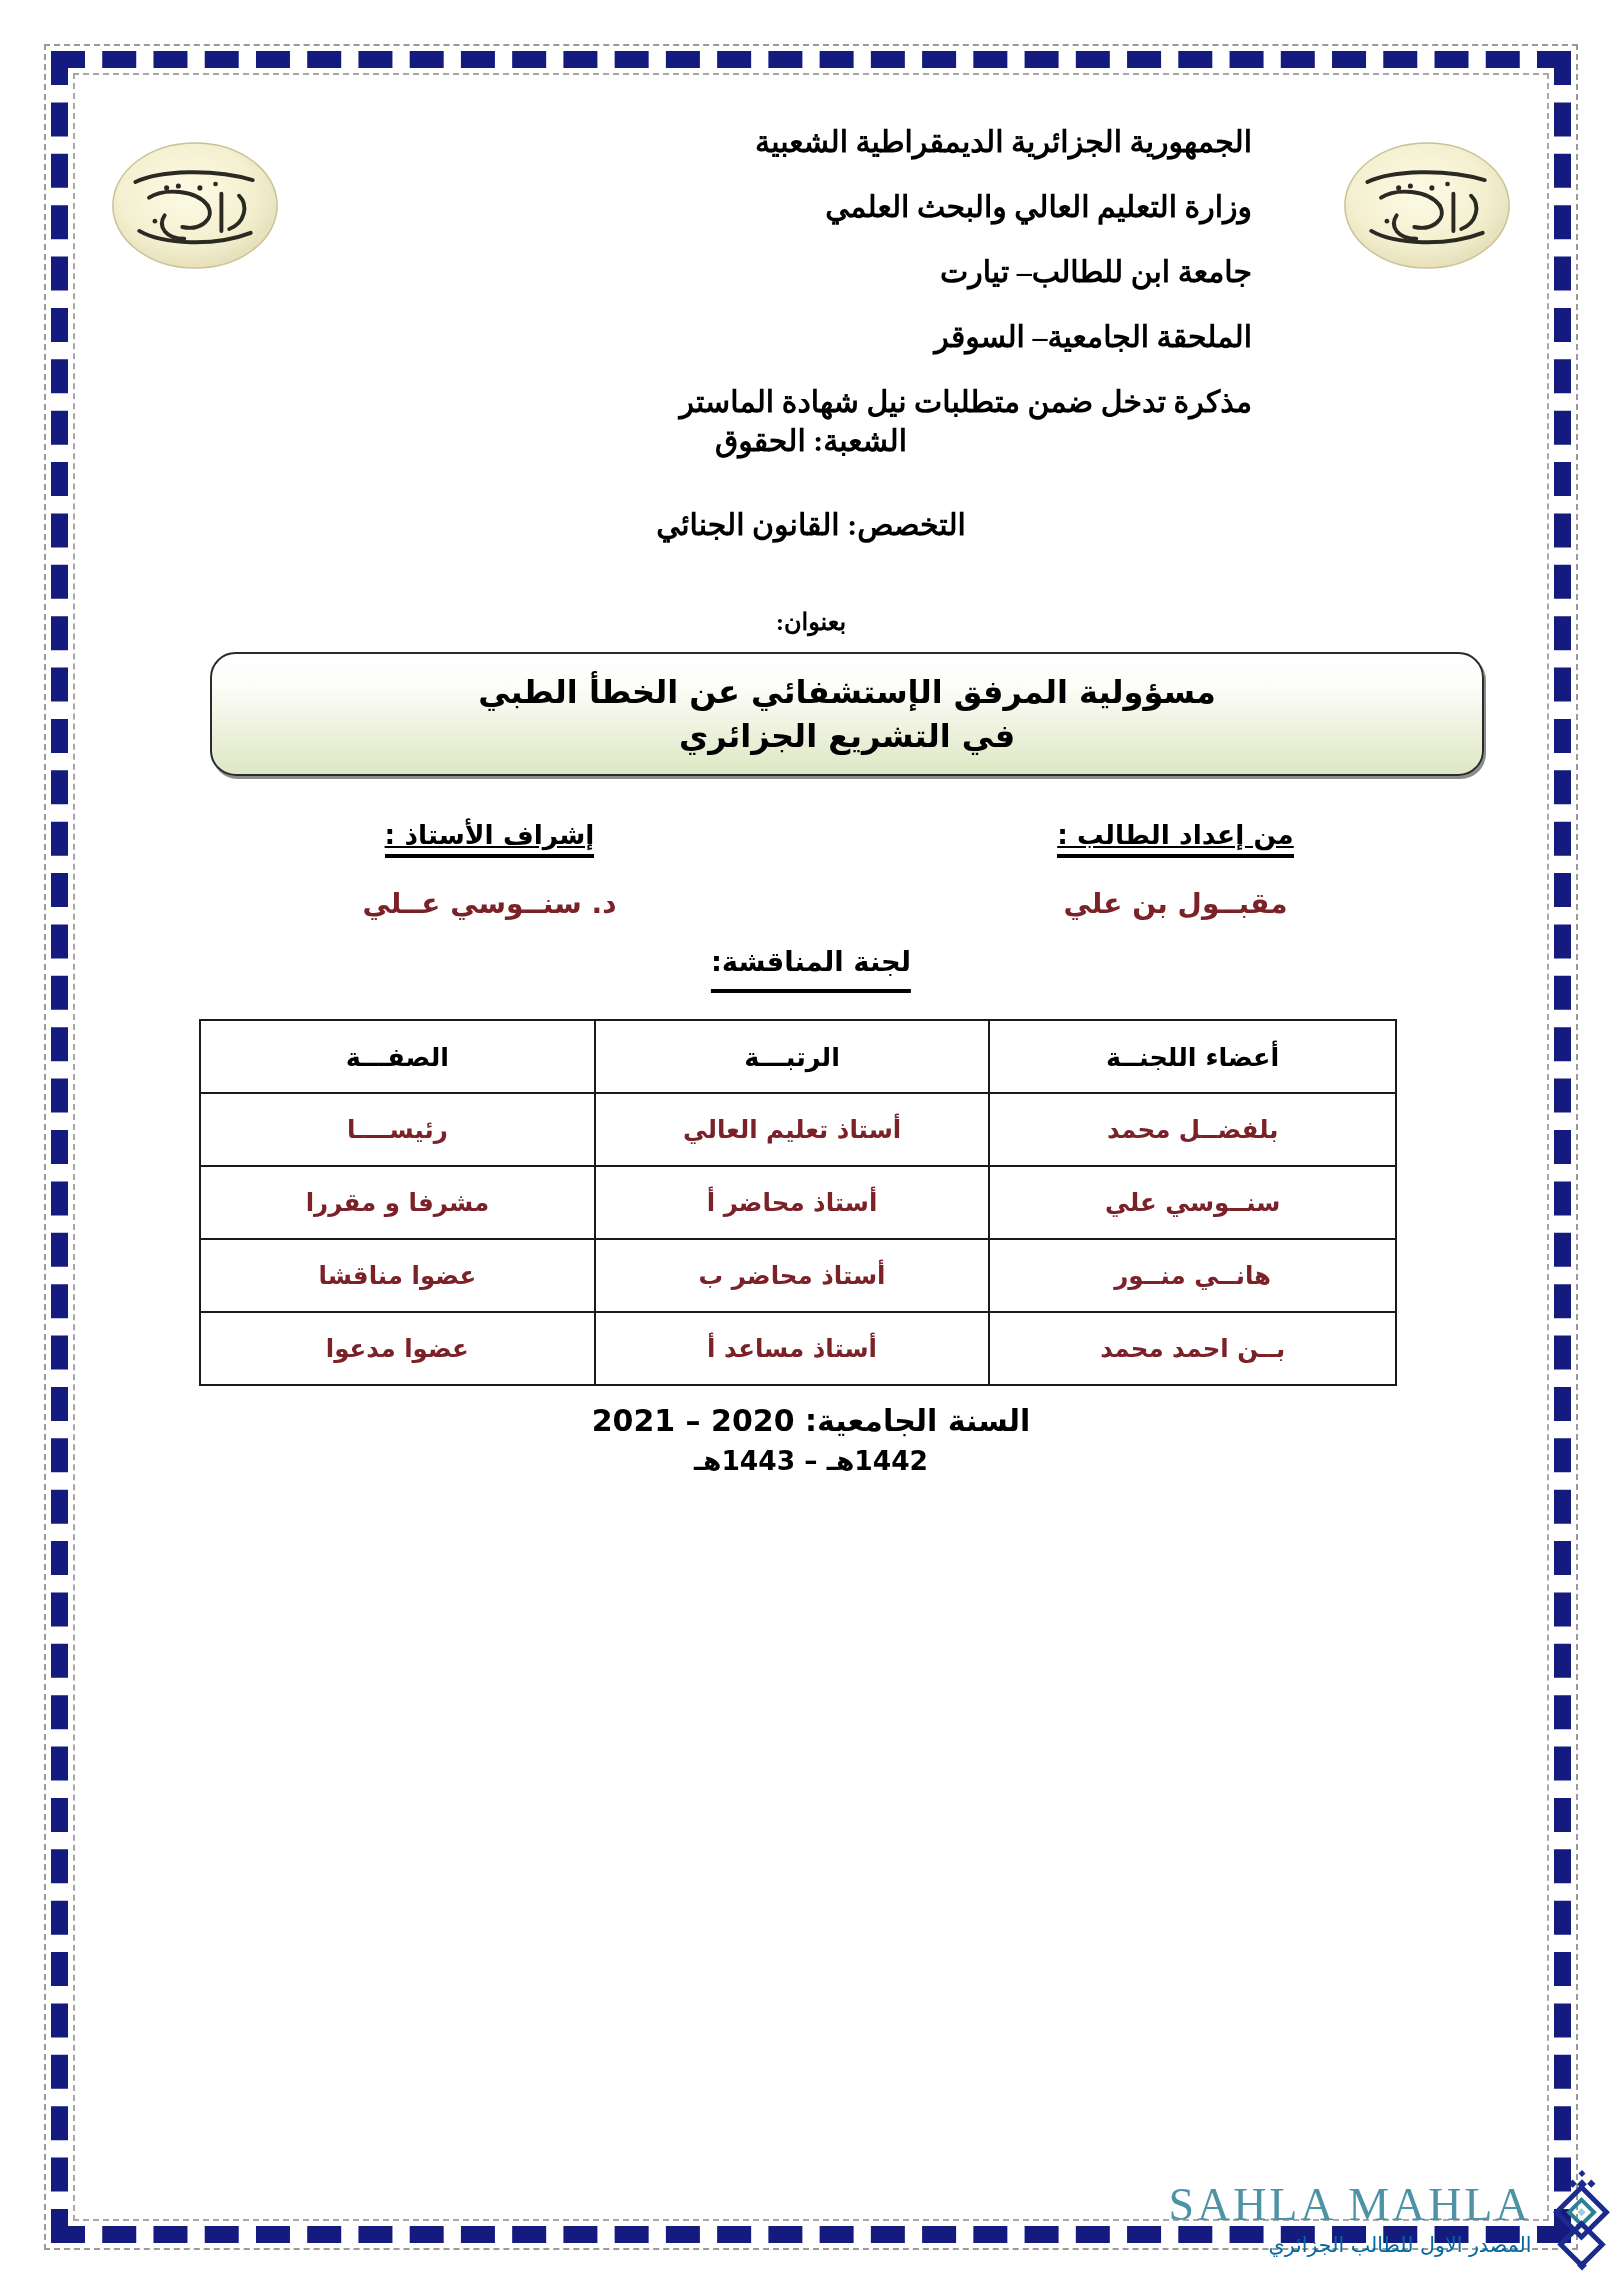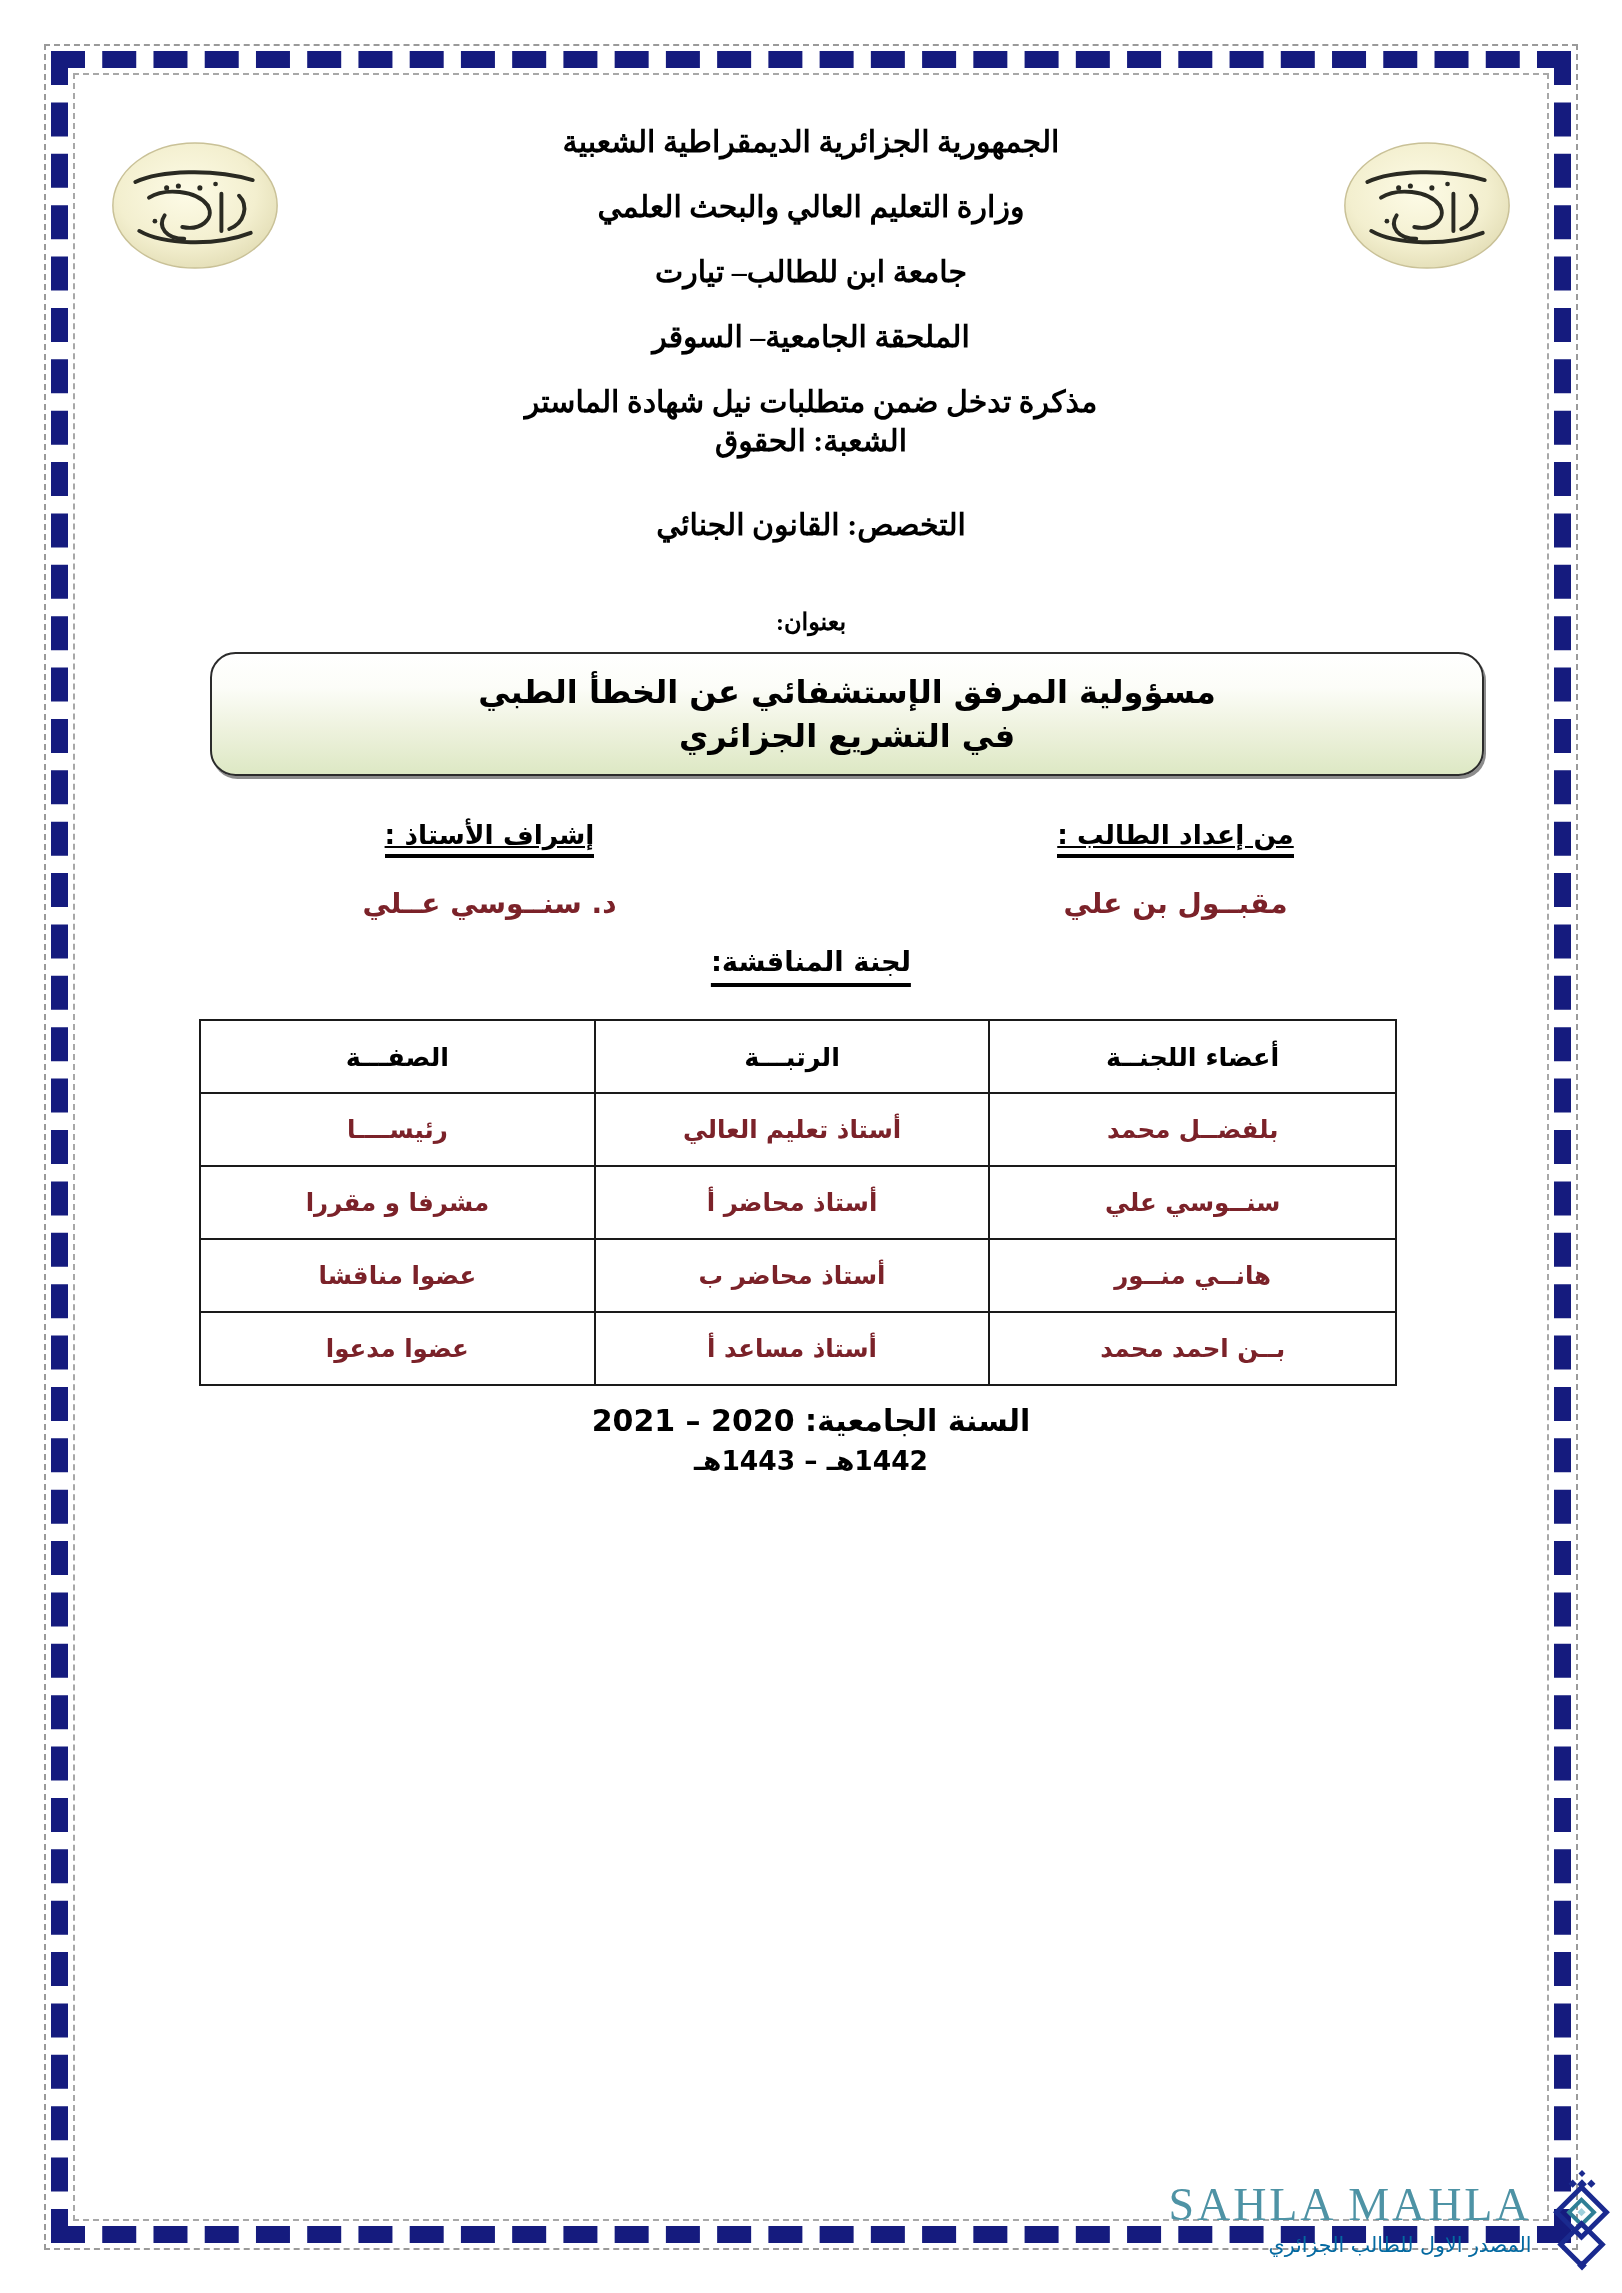--- a/index.html
+++ b/index.html
@@ -71,21 +71,21 @@
 
   .logo svg { display: block; width: 100%; height: 100%; }
 
   
   .header-block {
     position: absolute;
     top: 51px;
     left: 50%;
     transform: translateX(-50%);
     width: 882px;
-    text-align: center;
+    text-align: right;
   }
   .header-line {
     font-size: 30px;
     font-weight: 700;
     color: #000000;
     line-height: 1.0;
     margin-bottom: 35px;
     white-space: nowrap;
   }
   .header-line.wide { font-size: 30px; }
@@ -173,21 +173,21 @@
   .committee-heading {
     position: absolute;
     top: 870px;
     left: 50%;
     transform: translateX(-50%);
     font-family: "DejaVu Sans", "Liberation Sans", sans-serif;
     font-size: 27.4px;
     font-weight: 700;
     color: #000;
     border-bottom: 4.9px solid #000;
-    padding-bottom: 4px;
+    padding-bottom: 10px;
     line-height: 1.2;
   }
 
   
   .committee-table {
     position: absolute;
     top: 943px;
     left: 111px;
     width: 1198px;
     border-collapse: collapse;

